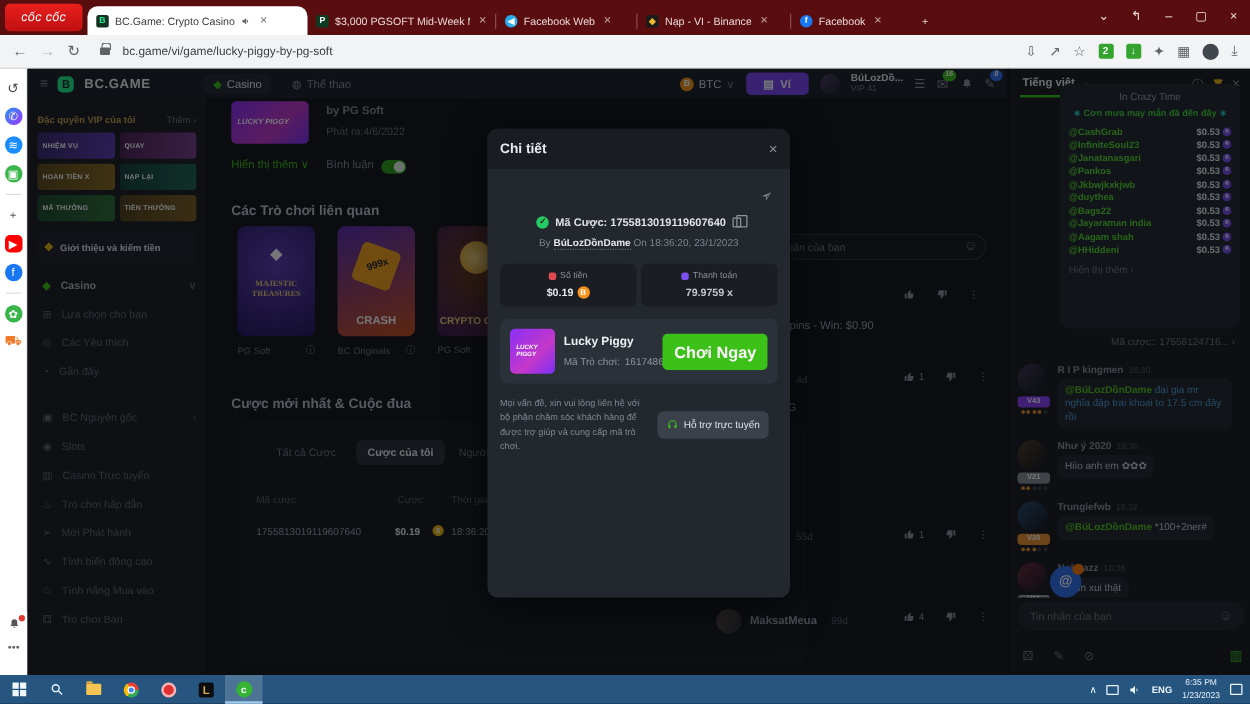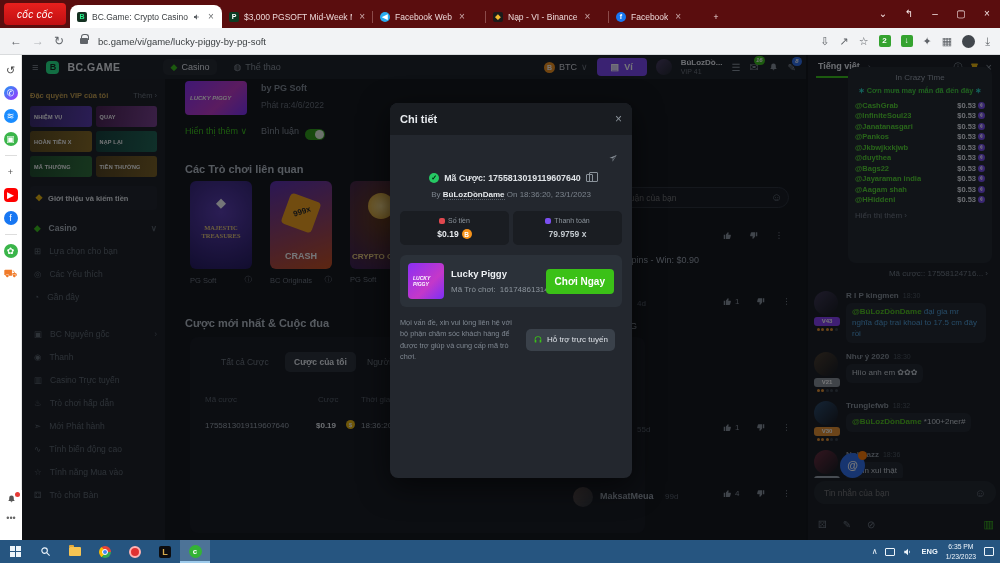--- a/index.html
+++ b/index.html
@@ -116,21 +116,21 @@
   #dim { position:absolute; inset:0; background:rgba(4,6,9,.55); z-index:40; }
   #modal { position:absolute; left:368px; top:48px; width:242px; height:375px; background:#23272e; border-radius:8px; z-index:50; box-shadow:0 8px 30px rgba(0,0,0,.6); overflow:hidden; }
   #modal-hd { height:27px; background:#191c21; display:flex; align-items:center; justify-content:space-between; padding:16px 10px; }
   #modal-hd b { color:#e8ebef; font-size:11px; }
   .mclose { color:#8b939b; font-size:12px; }
   .statbox { flex:1; background:#1a1d22; border-radius:5px; padding:6px 2px; text-align:center; }
   .statlbl { font-size:7px; color:#8b939b; display:flex; justify-content:center; gap:3px; align-items:center; }
   .statval { margin-top:5px; font-size:8.5px; font-weight:bold; color:#e8ebef; display:flex; justify-content:center; gap:3px; align-items:center; }
   .sdot { width:6px; height:6px; border-radius:2px; }
   .mgame { margin:10px 10px 0; background:#2b3139; border-radius:6px; padding:8px; display:flex; align-items:center; gap:7px; position:relative; }
-  .play { position:absolute; right:8px; background:#3bc117; color:#fff; font-weight:bold; font-size:10px; border-radius:4px; padding:7px 9px; }
+  .play { position:absolute; right:8px; background:#3bc117; color:#fff; font-weight:bold; font-size:13px; border-radius:4px; padding:7px 9px; }
   .mnote { margin:10px 10px 0; display:flex; gap:8px; align-items:center; }
   .mnote p { font-size:7.3px; color:#7f8791; line-height:1.55; width:118px; }
   .support { background:#3a414a; border-radius:5px; padding:6px 7px; display:flex; gap:4px; align-items:center; color:#dde1e6; font-size:8px; white-space:nowrap; }
   .ccopy { display:inline-block; width:7px; height:8px; border:1px solid #8b939b; border-radius:1px; position:relative; }
   .ccopy:after { content:""; position:absolute; left:2px; top:-3px; width:7px; height:8px; border:1px solid #8b939b; border-radius:1px; background:transparent; }
   .chk { width:10px; height:10px; border-radius:50%; background:#26c964; color:#04200e; font-size:7px; font-weight:bold; text-align:center; line-height:10px; }
 
   
   #taskbar { position:absolute; left:0; top:540px; width:1000px; height:23px; background:#265580; display:flex; align-items:center; z-index:60; }
   .tb-ic { width:30px; height:23px; display:flex; align-items:center; justify-content:center; }
@@ -144,21 +144,21 @@
   .tray { margin-left:auto; display:flex; align-items:center; gap:8px; padding-right:6px; color:#eef5fb; }
   .clock { font-size:6.8px; text-align:center; line-height:1.35; }
   .net { width:10px; height:8px; border:1px solid #eef5fb; border-radius:1px; position:relative; }
   .act { width:10px; height:9px; border:1px solid #eef5fb; border-radius:1px; }
 </style>
 </head>
 <body>
 
 <div id="topbar">
   <div class="brand">cốc cốc</div>
-  <div class="btab active" style="width:152px">
+  <div class="btab active" style="width:176px">
     <span class="fav" style="background:#143021;color:#24ee89">B</span>
     <span class="lbl">BC.Game: Crypto Casino</span>
     <span>
         <svg width="8" height="8" viewBox="0 0 24 24" fill="#5f6368">
           <path d="M3 9v6h4l5 5V4L7 9H3zm13.5 3a4.5 4.5 0 0 0-2.5-4v8a4.5 4.5 0 0 0 2.5-4z"></path>
         </svg>
       </span>
     <span class="x">×</span>
   </div>
   <div class="btab" style="width:150px">
@@ -311,21 +311,21 @@
           <span>Gần đây</span>
         </div>
       <div class="gap"></div>
       <div class="mi">
           <span>▣</span>
           <span>BC Nguyên gốc</span>
           <span class="chev">›</span>
         </div>
       <div class="mi">
           <span>◉</span>
-          <span>Thanh</span>
+          <span>Slots</span>
         </div>
       <div class="mi">
           <span>▥</span>
           <span>Casino Trực tuyến</span>
         </div>
       <div class="mi">
           <span>♨</span>
           <span>Trò chơi hấp dẫn</span>
         </div>
       <div class="mi">

